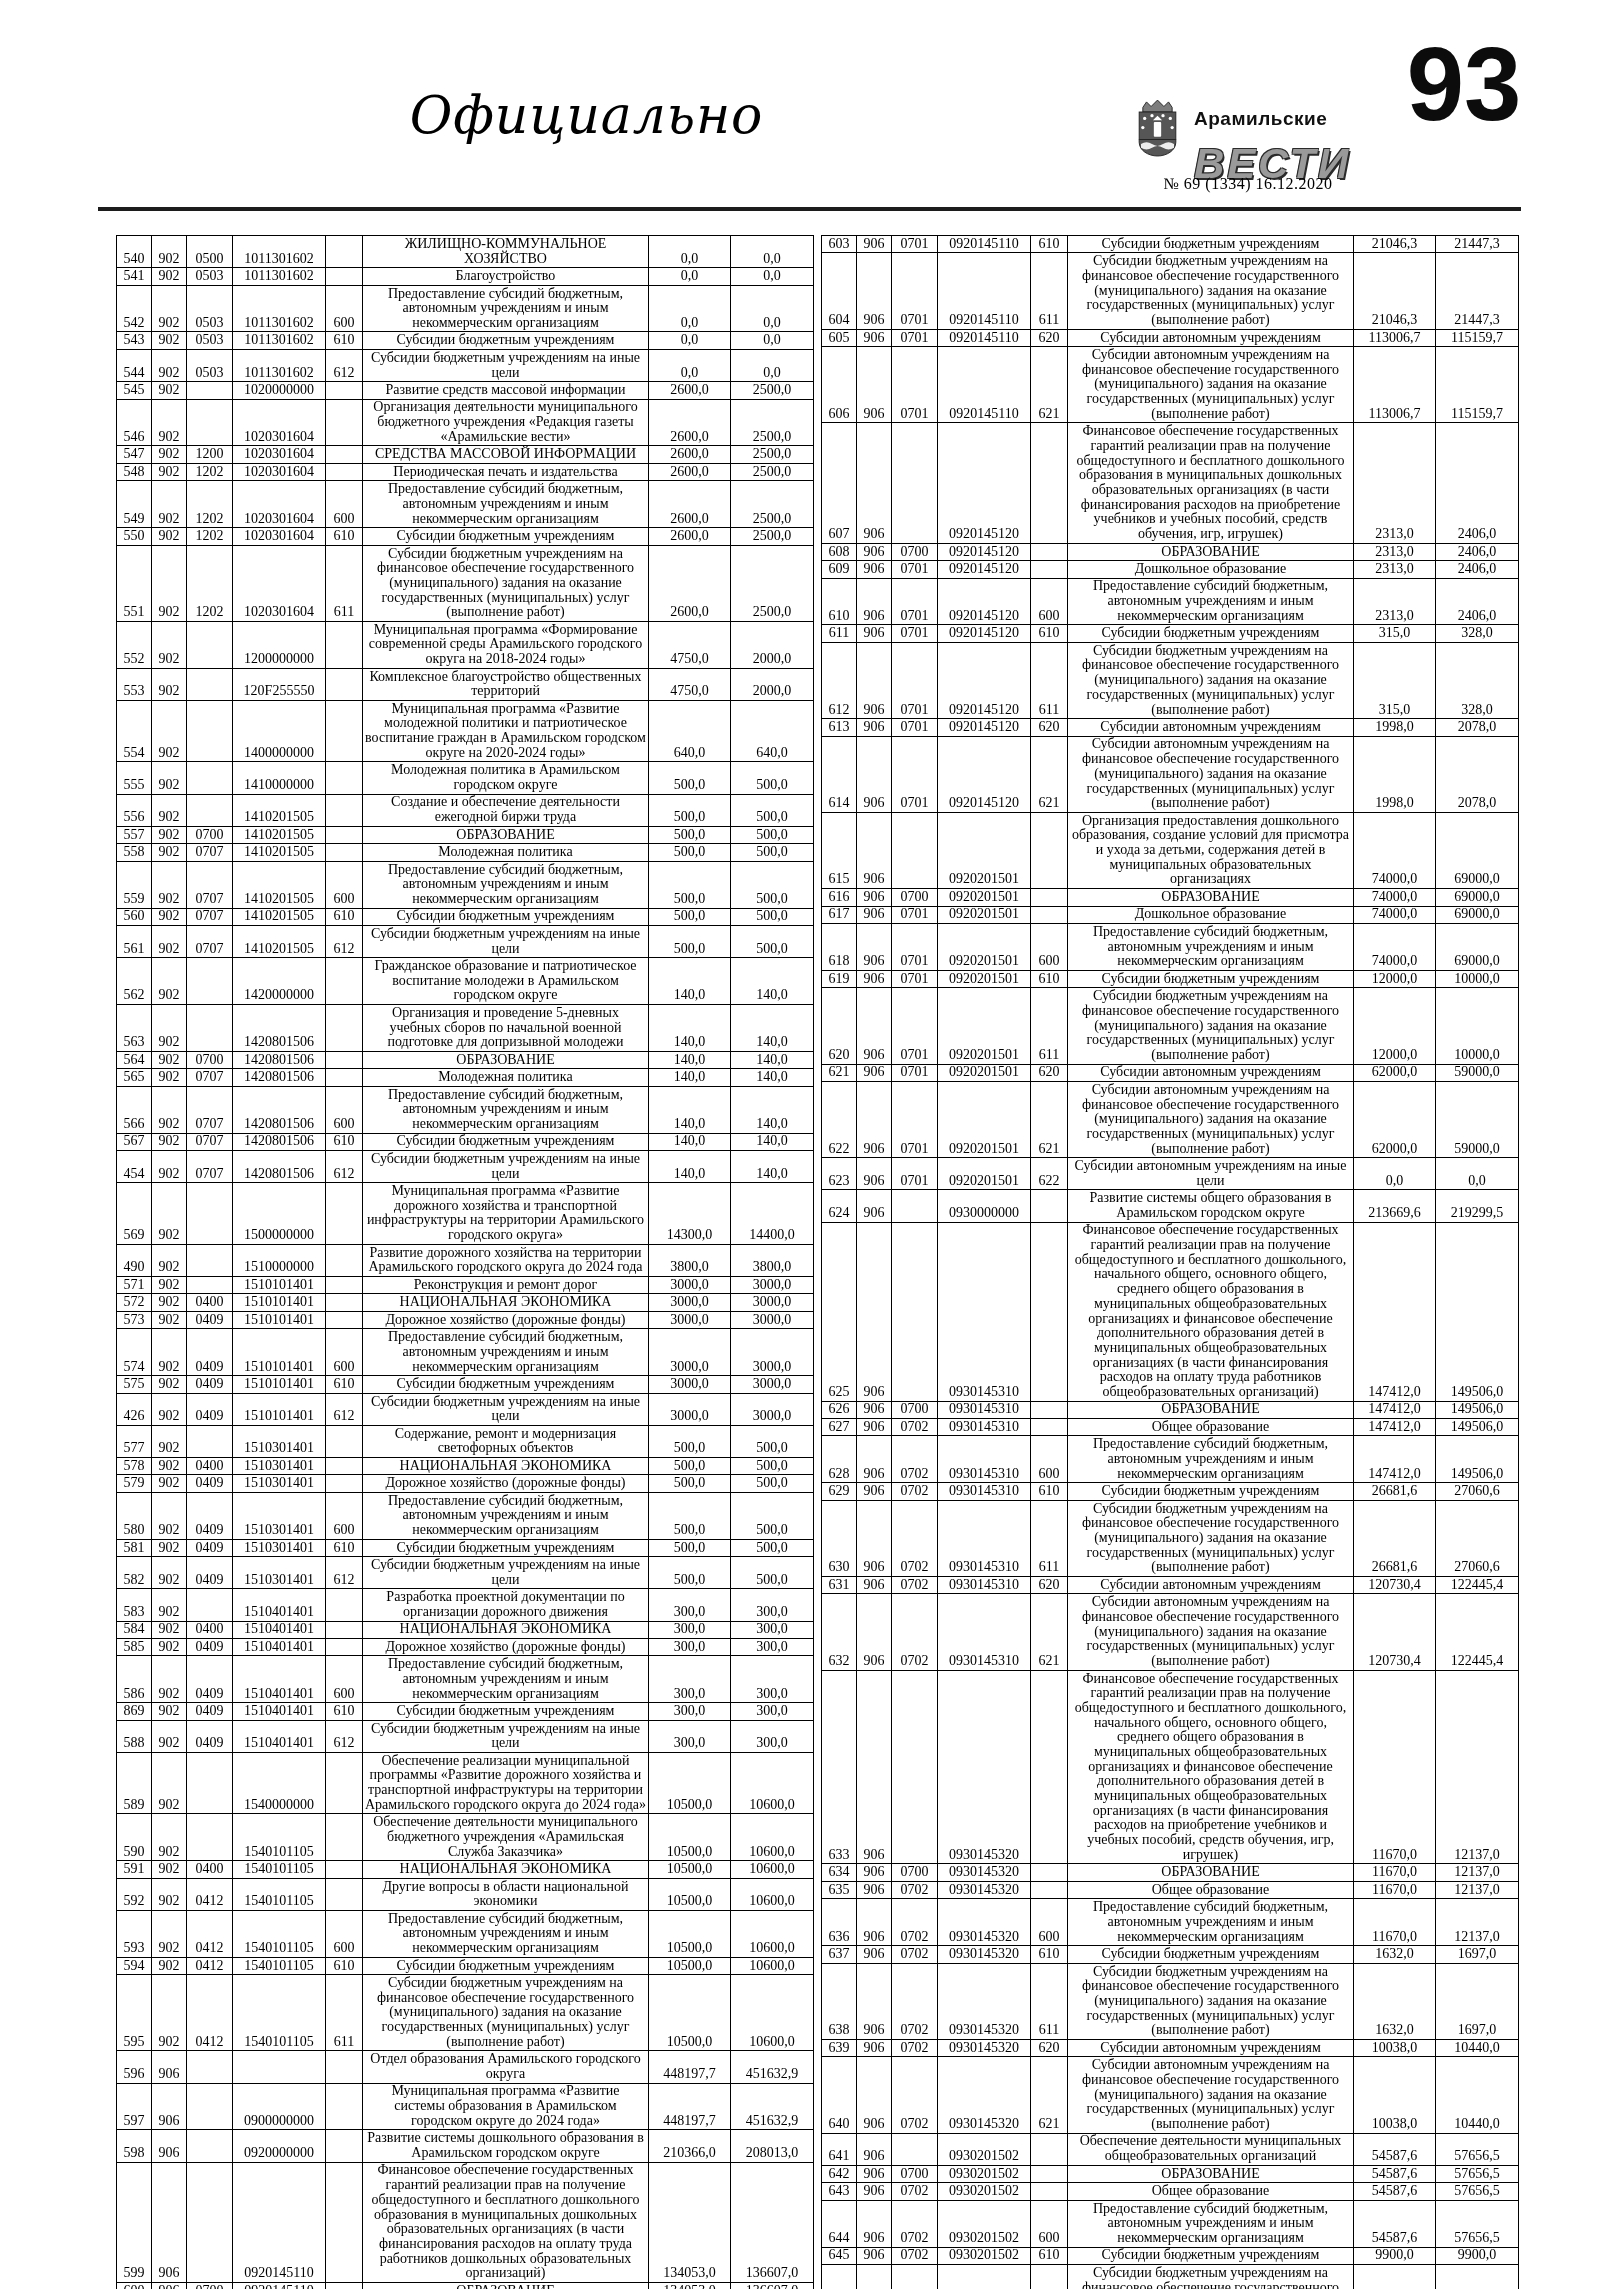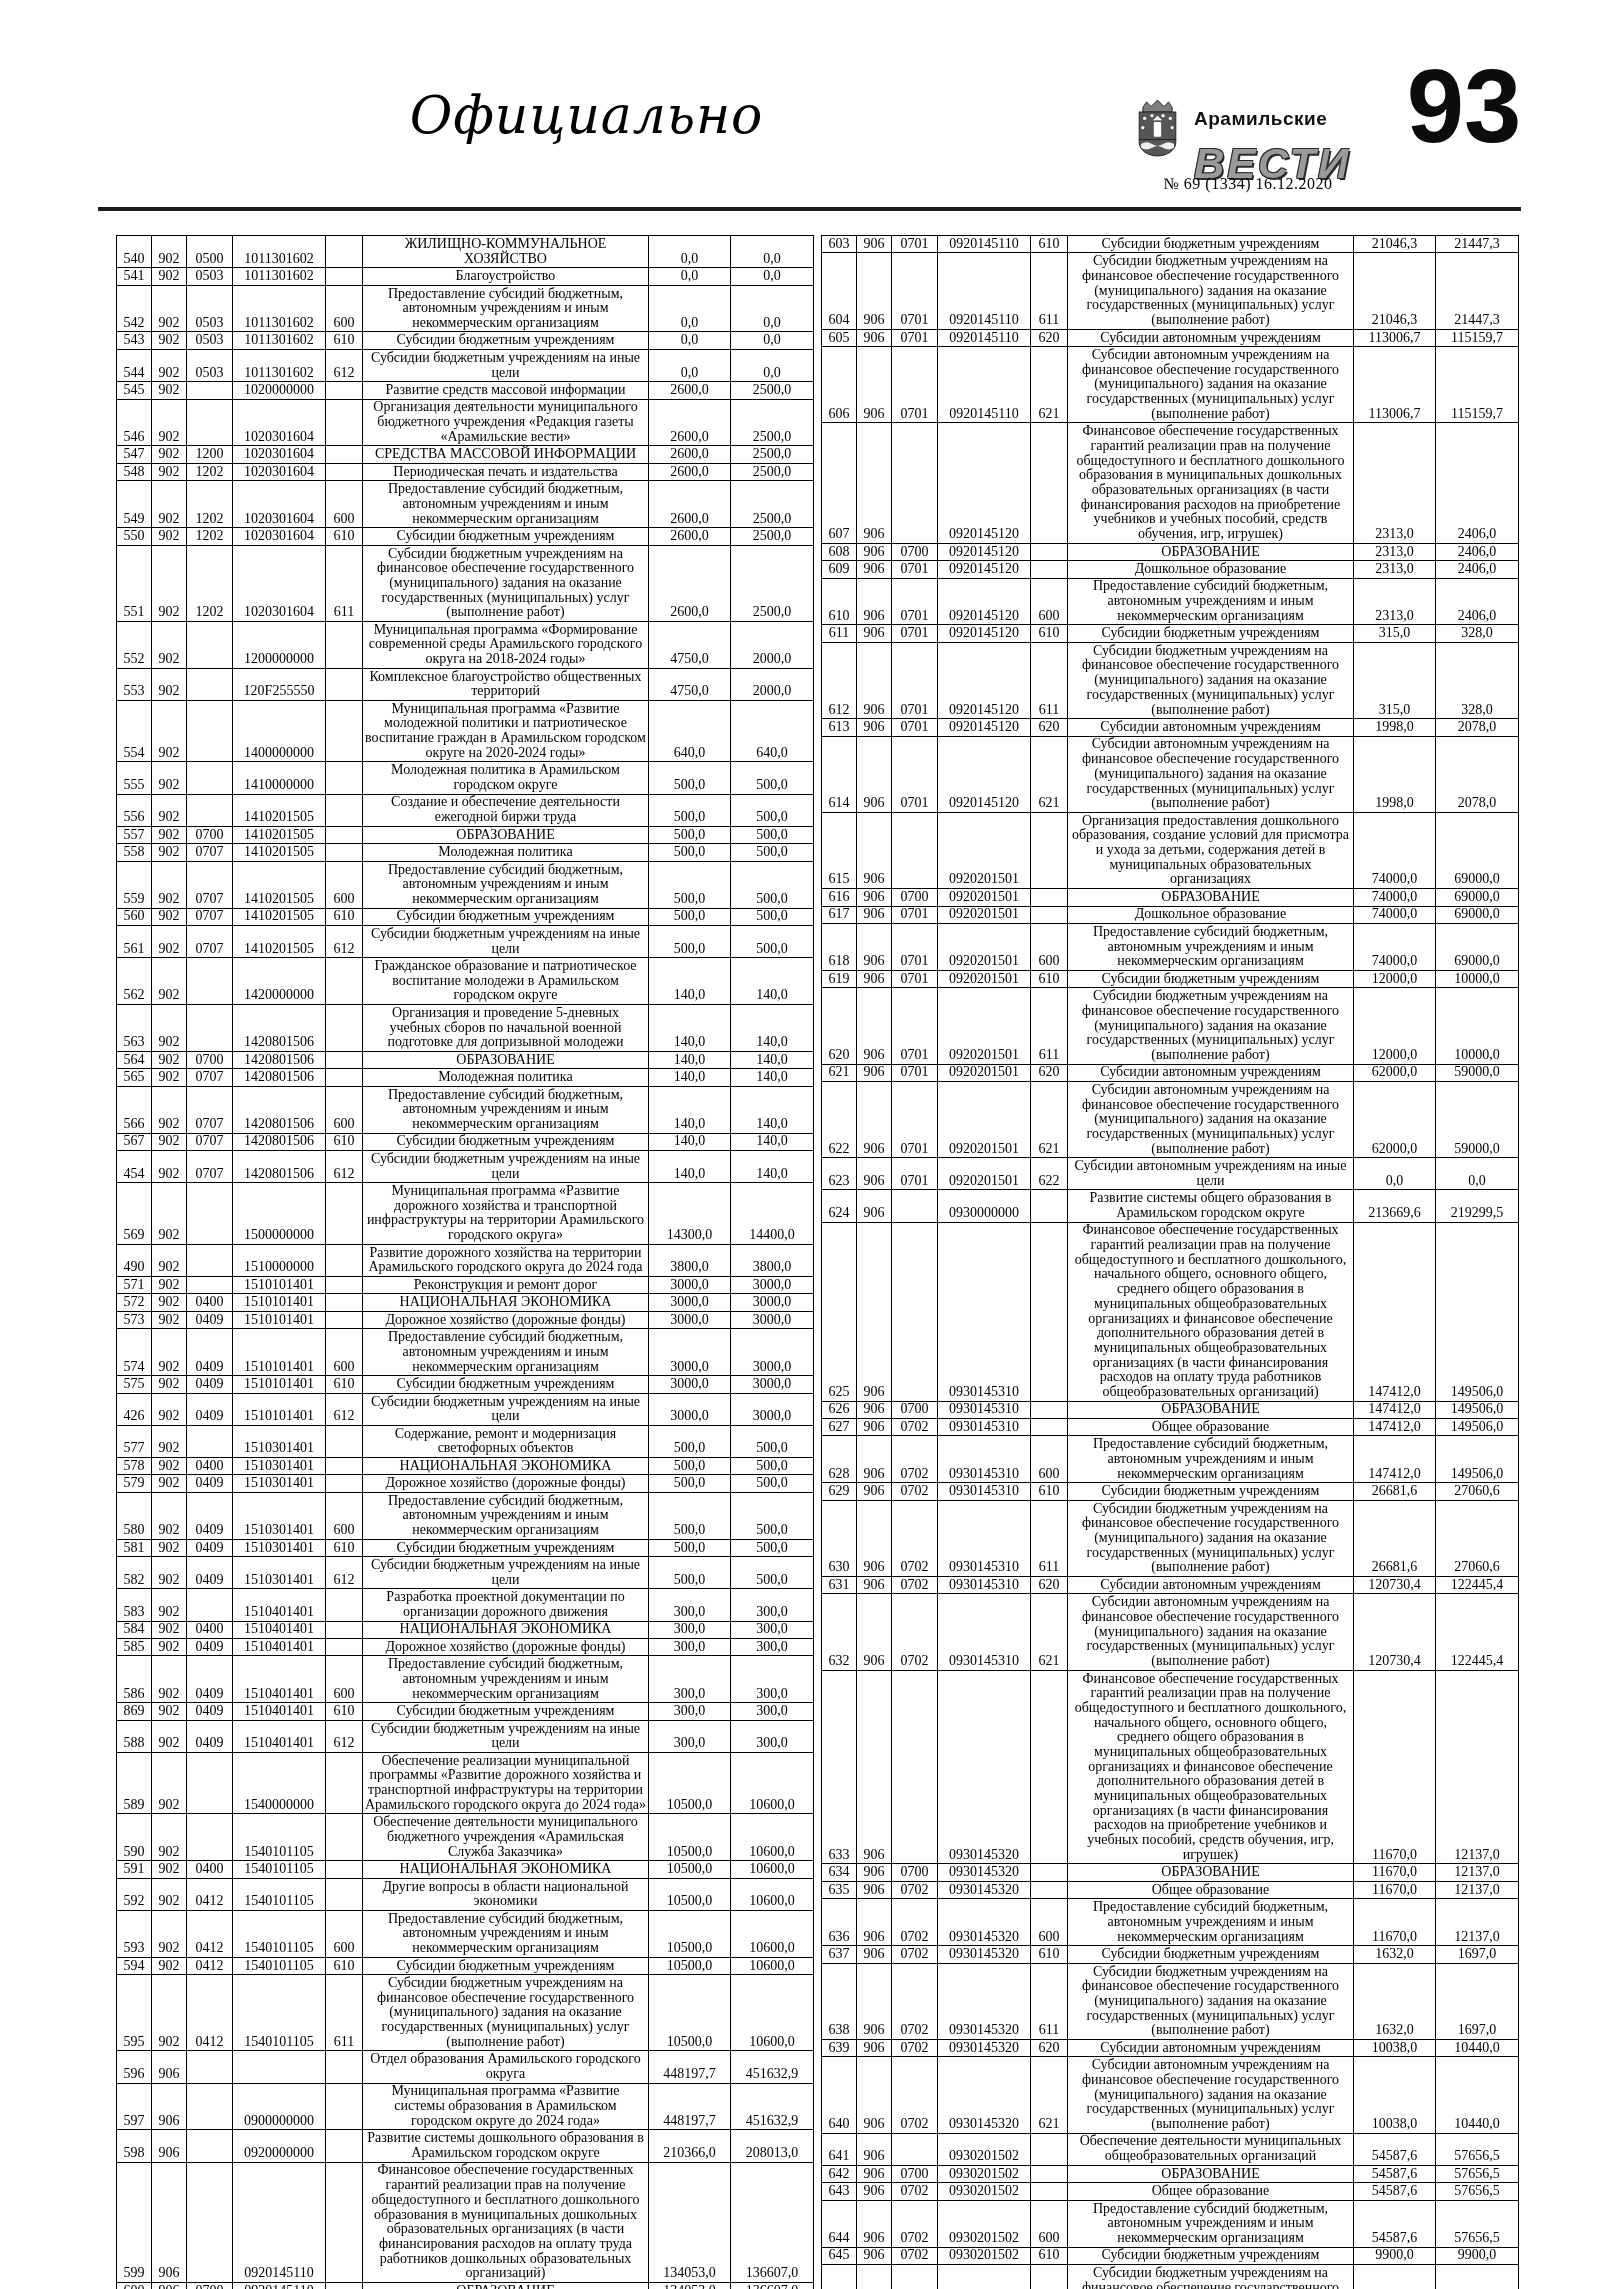--- a/index.html
+++ b/index.html
@@ -32,21 +32,21 @@
   .brand-top {
     font-weight:bold; font-size:19px; color:#111; letter-spacing:0.5px;
   }
   .brand-bottom {
     margin-top:15px;
     font-weight:bold; font-style:italic; font-size:42px;
     color:#9a9a9a; letter-spacing:2.8px;
     text-shadow:-0.9px -0.9px 0 #2b2b2b, 0.9px -0.9px 0 #2b2b2b, -0.9px 0.9px 0 #2b2b2b, 1.8px 1.8px 0 #2b2b2b;
   }
   .page-num {
-    position:absolute; left:1395px; top:55px; width:138px;
+    position:absolute; left:1395px; top:33px; width:138px;
     font-family:"Liberation Sans", sans-serif;
     font-weight:bold; font-size:103px; line-height:1; color:#0c0c0c;
     text-align:center;
   }
   .issue-line {
     position:absolute; left:1008px; top:175px; width:480px;
     text-align:center; font-size:16px; letter-spacing:0.5px;
   }
   
   table.btable {

